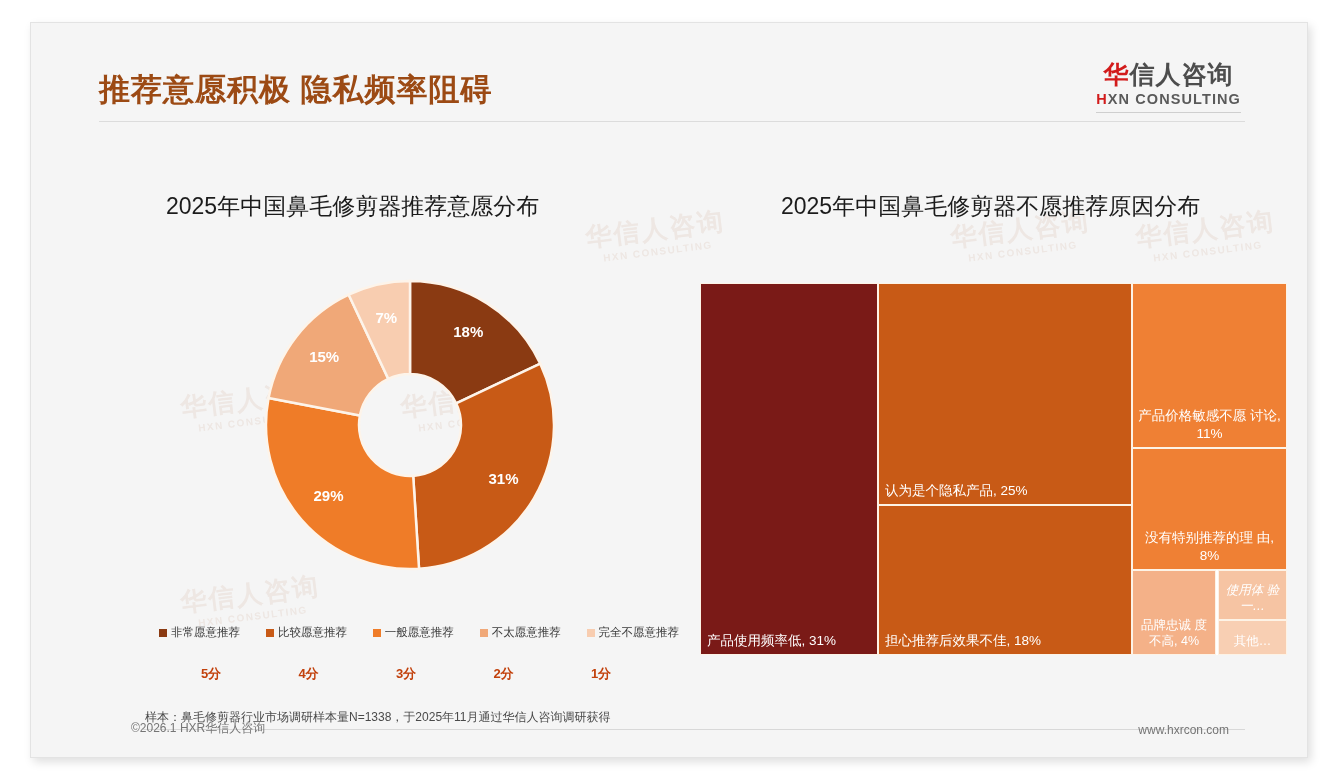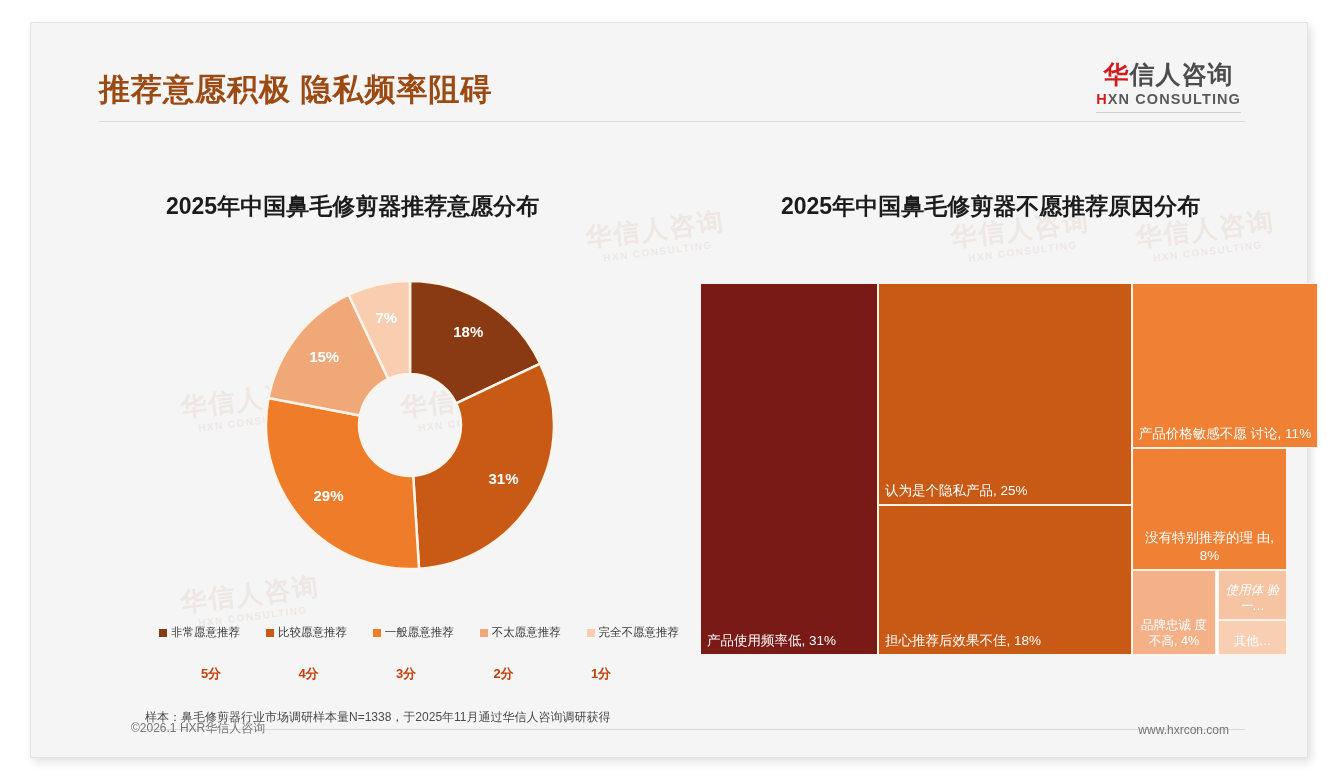--- a/index.html
+++ b/index.html
@@ -92,21 +92,21 @@
     transform: rotate(-7deg);
     user-select: none;
   }
   .wm .wm1 { font-size: 26px; letter-spacing: 2px; display:block; }
   .wm .wm2 { font-size: 10px; letter-spacing: 1.5px; display:block; }
 
   
   .panel-title {
     position: absolute;
     font-size: 23px;
-    font-weight: bold;
+    font-weight: normal;
     color: #1c1c1c;
     white-space: nowrap;
   }
   #left-title  { left: 135px; top: 168px; }
   #right-title { left: 750px; top: 168px; }
 
   
   #donut-wrap {
     position: absolute;
     left: 232px;
@@ -321,21 +321,21 @@
   <div id="treemap">
       <div class="tm-cell" style="left: 0px; top: 0px; width: 178px; height: 372px; background: rgb(122, 26, 23);">
         <div class="tm-label" style="color: rgb(255, 255, 255);">产品使用频率低, 31%</div>
       </div>
       <div class="tm-cell" style="left: 178px; top: 0px; width: 254px; height: 222px; background: rgb(200, 90, 22);">
         <div class="tm-label" style="color: rgb(255, 255, 255);">认为是个隐私产品, 25%</div>
       </div>
       <div class="tm-cell" style="left: 178px; top: 222px; width: 254px; height: 150px; background: rgb(200, 90, 22);">
         <div class="tm-label" style="color: rgb(255, 255, 255);">担心推荐后效果不佳, 18%</div>
       </div>
-      <div class="tm-cell" style="left: 432px; top: 0px; width: 186px; height: 165px; background: rgb(239, 128, 52);">
+      <div class="tm-cell" style="left: 432px; top: 0px; width: 155px; height: 165px; background: rgb(239, 128, 52);">
         <div class="tm-label center" style="color: rgb(255, 255, 255);">产品价格敏感不愿 讨论, 11%</div>
       </div>
       <div class="tm-cell" style="left: 432px; top: 165px; width: 155px; height: 122px; background: rgb(239, 128, 52);">
         <div class="tm-label center" style="color: rgb(255, 255, 255); margin-top: 36px;">没有特别推荐的理 由, 8%</div>
       </div>
       <div class="tm-cell" style="left: 432px; top: 287px; width: 84px; height: 85px; background: rgb(244, 177, 136);">
         <div class="tm-label center small" style="color: rgb(255, 255, 255);">品牌忠诚 度不高, 4%</div>
       </div>
       <div class="tm-cell" style="left: 518px; top: 287px; width: 69px; height: 50px; background: rgb(246, 196, 163);">
         <div class="tm-label center small" style="color: rgb(255, 255, 255); font-style: italic;">使用体 验一…</div>

